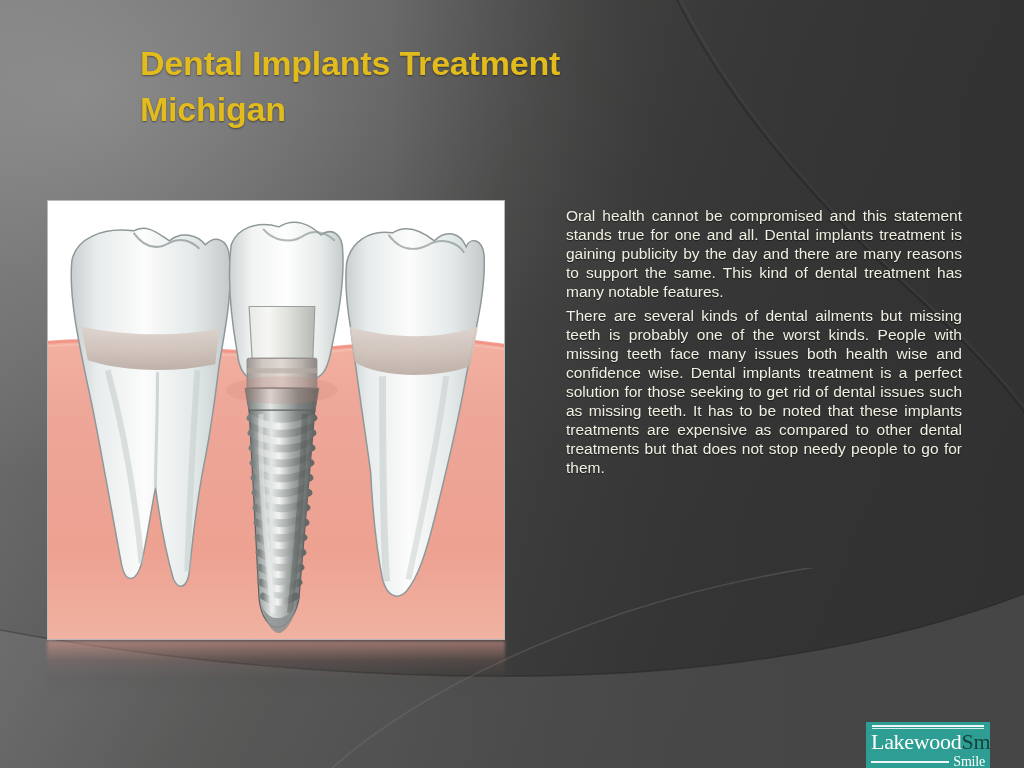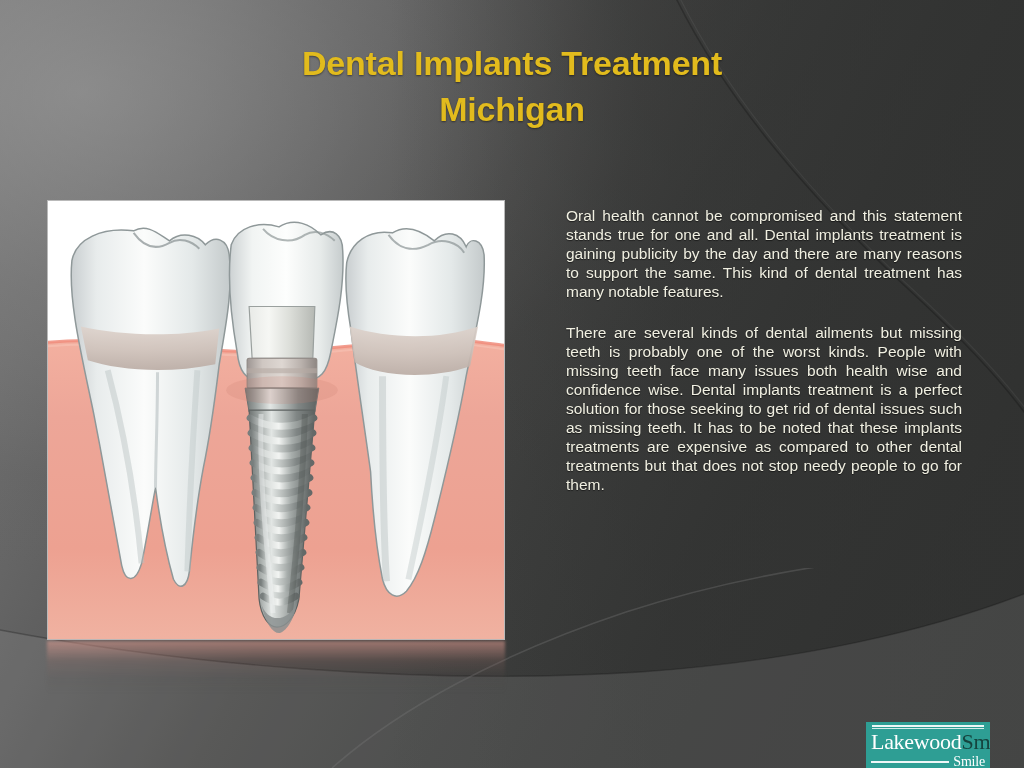--- a/index.html
+++ b/index.html
@@ -35,21 +35,20 @@
 
   
   .swoosh-bottom {
     position:absolute; left:0; bottom:0; width:1024px; height:200px;
     pointer-events:none;
   }
 
   
   #title {
     position:absolute; left:140px; top:40px; width:744px;
-    text-align:center;
     color:#e2bb1d;
     font-size:34px; font-weight:bold;
     line-height:46px;
     letter-spacing:-0.2px;
     text-shadow:0 1px 2px rgba(0,0,0,0.45);
     white-space:pre-line;
   }
 
   
   #figure-wrap {
@@ -74,21 +73,21 @@
   
   #body-copy {
     position:absolute; left:566px; top:206px; width:396px;
     color:#f1f0e2;
     font-size:15.5px;
     line-height:19px;
     text-align:justify;
     text-shadow:0 1px 1px rgba(0,0,0,0.55);
   }
   #body-copy p { margin:0; }
-  #body-copy p + p { margin-top:22px; }
+  #body-copy p + p { margin-top:5px; }
 
   
   #logo {
     position:absolute; left:866px; top:722px; width:124px; height:46px;
     background:#2e9e94;
     padding:3px 5px 0 5px;
     overflow:hidden;
   }
   .logo-rule {
     height:2px; background:#ffffff; opacity:0.92; margin:0 1px;

